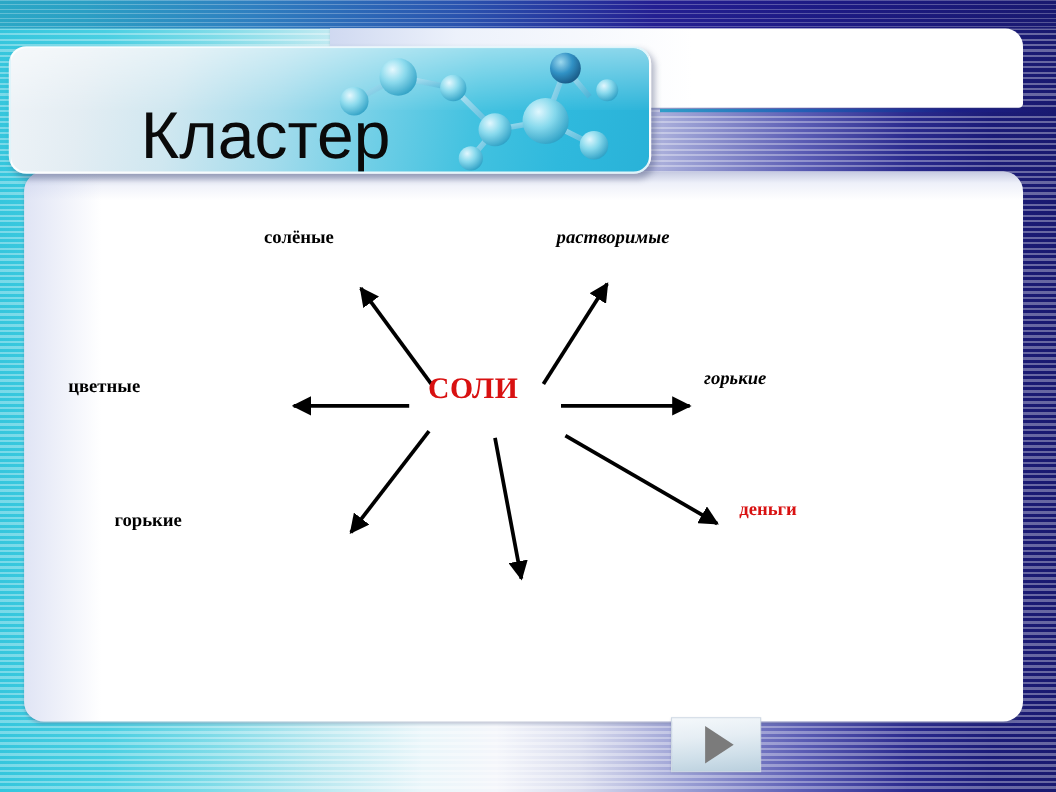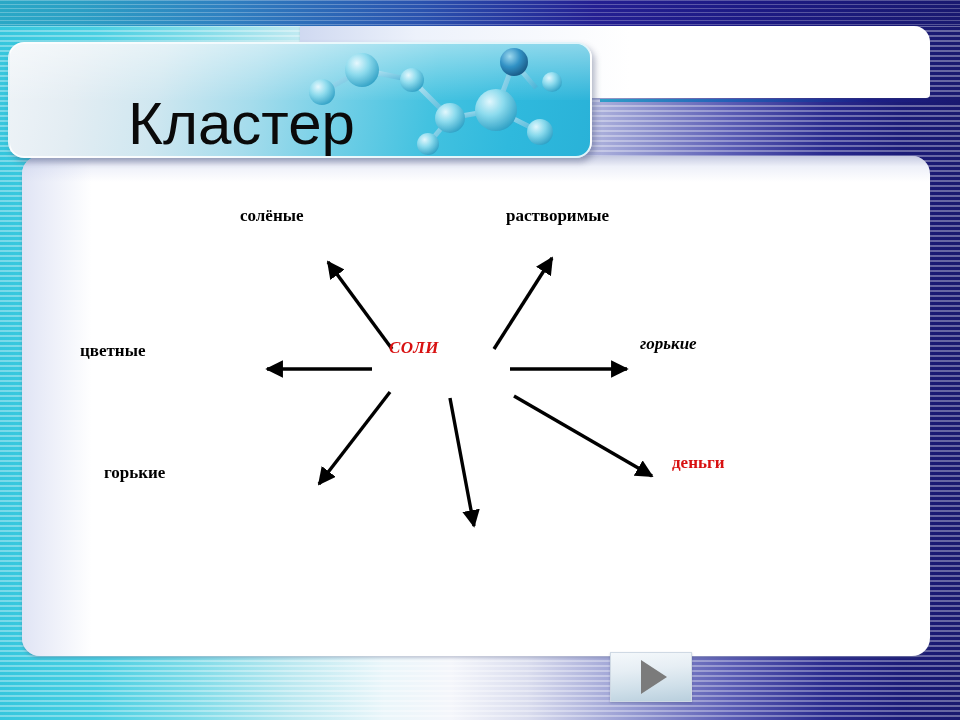--- a/index.html
+++ b/index.html
@@ -188,21 +188,21 @@
   .diagram svg { position: absolute; left: 0; top: 0; }
   .node-label {
     position: absolute;
     font-family: "Liberation Serif", "DejaVu Serif", serif;
     font-weight: bold;
     font-size: 17px;
     color: #000000;
     white-space: nowrap;
   }
   .node-label.red { color: #d81111; }
-  .node-label.center { font-size: 17px; letter-spacing: 0.5px; font-style: italic; }
+  .node-label.center { font-size: 27px; letter-spacing: 0.5px; }
 
   
   .play-btn {
     position: absolute;
     left: 610px; top: 652px;
     width: 80px; height: 48px;
     background: linear-gradient(175deg, #f4f8fb 0%, #e6eef4 35%, #cfdfe9 70%, #b9cfdd 100%);
     border: 1px solid #cfd9e4;
     display: flex;
     align-items: center;
@@ -295,23 +295,23 @@
         <line x1="368" y1="236" x2="297" y2="328"></line>
         <line x1="492" y1="240" x2="630" y2="320"></line>
         <line x1="428" y1="242" x2="452" y2="370"></line>
       </g>
     </svg>
 
     <div class="node-label center red" style="left:367px; top:182px;">СОЛИ</div>
 
     <div class="node-label" style="left:218px; top:50px;">солёные</div>
 
-    <div class="node-label" style="left:484px; top:50px;">растворимые</div>
-
-    <div class="node-label" style="left:40px; top:185px;margin-left:18px;">цветные</div>
+    <div class="node-label" style="left:484px; top:50px;font-style:italic;">растворимые</div>
+
+    <div class="node-label" style="left:40px; top:185px;">цветные</div>
 
     <div class="node-label" style="left:618px; top:178px;font-style:italic;">горькие</div>
 
     <div class="node-label" style="left:82px; top:307px;">горькие</div>
 
     <div class="node-label red" style="left:650px; top:297px;">деньги</div>
 
   </div>
 
   <div class="play-btn" title="next">

